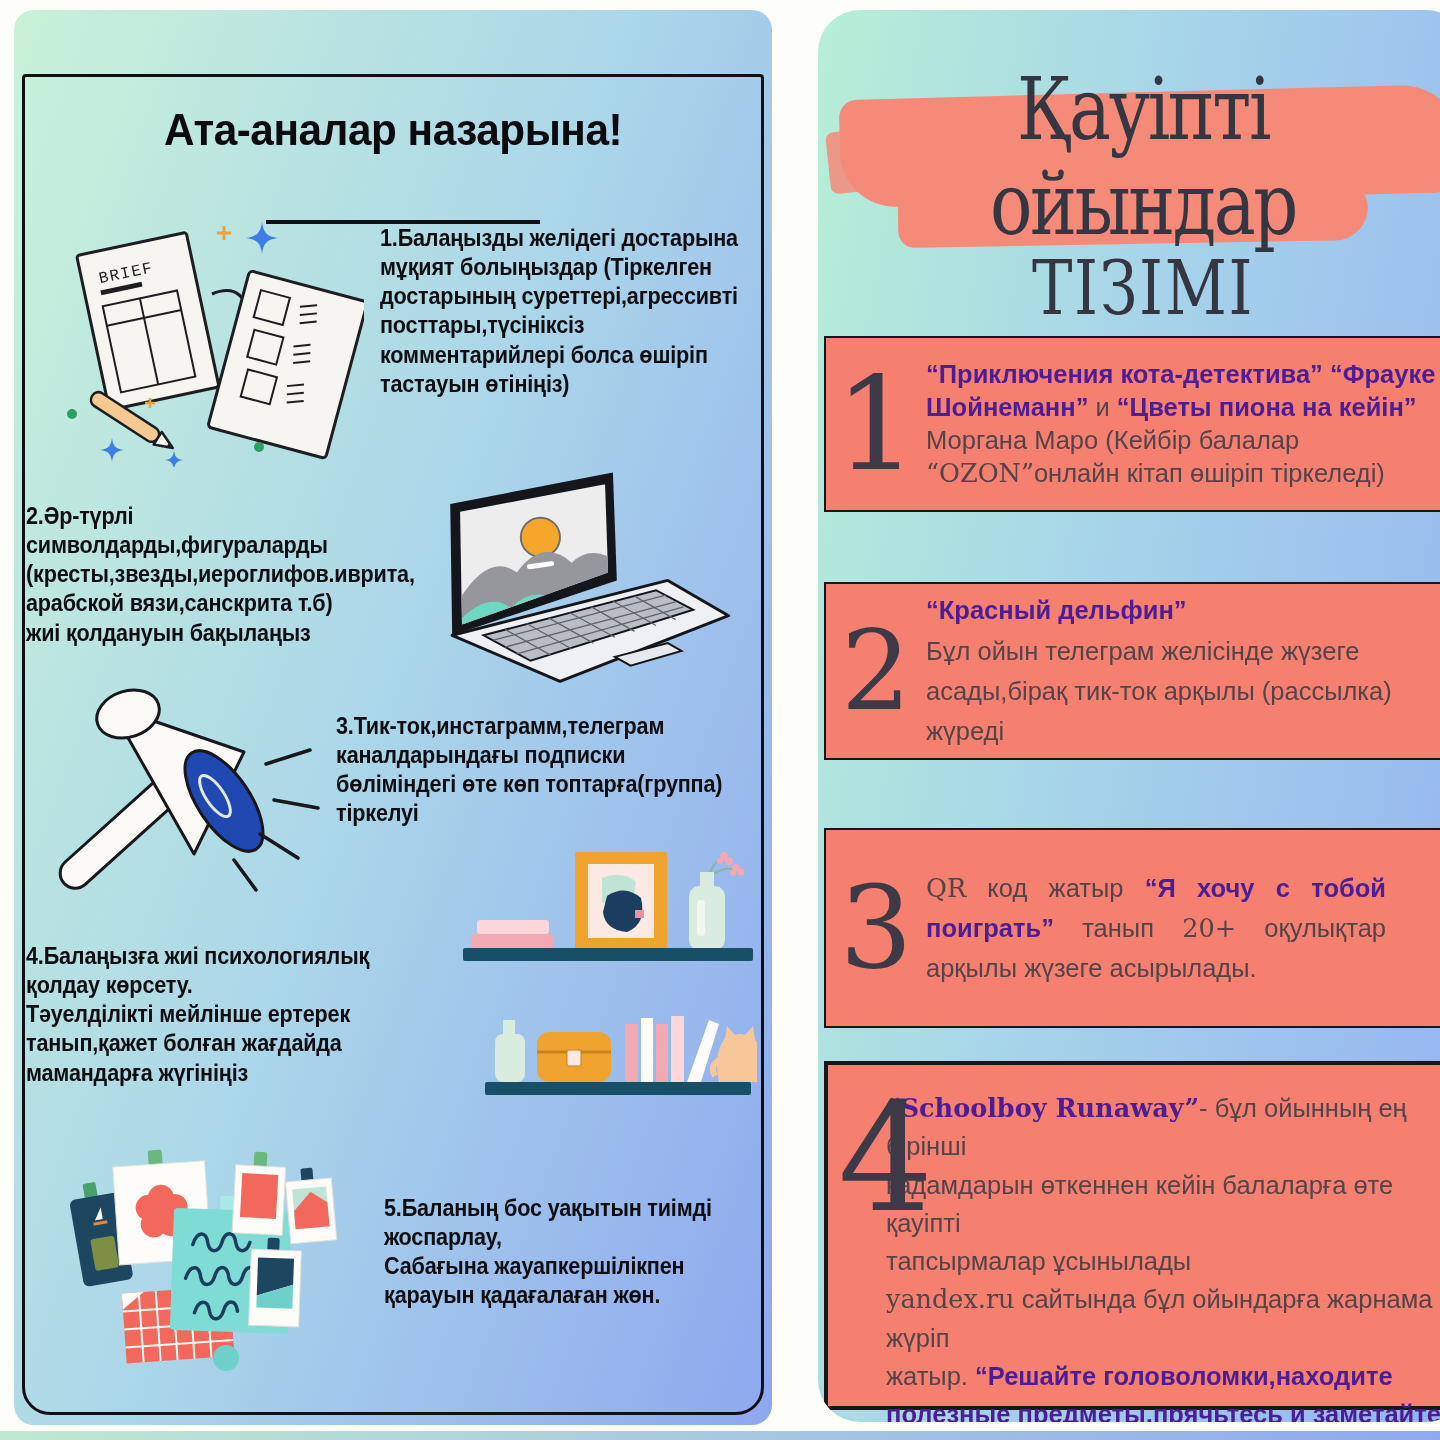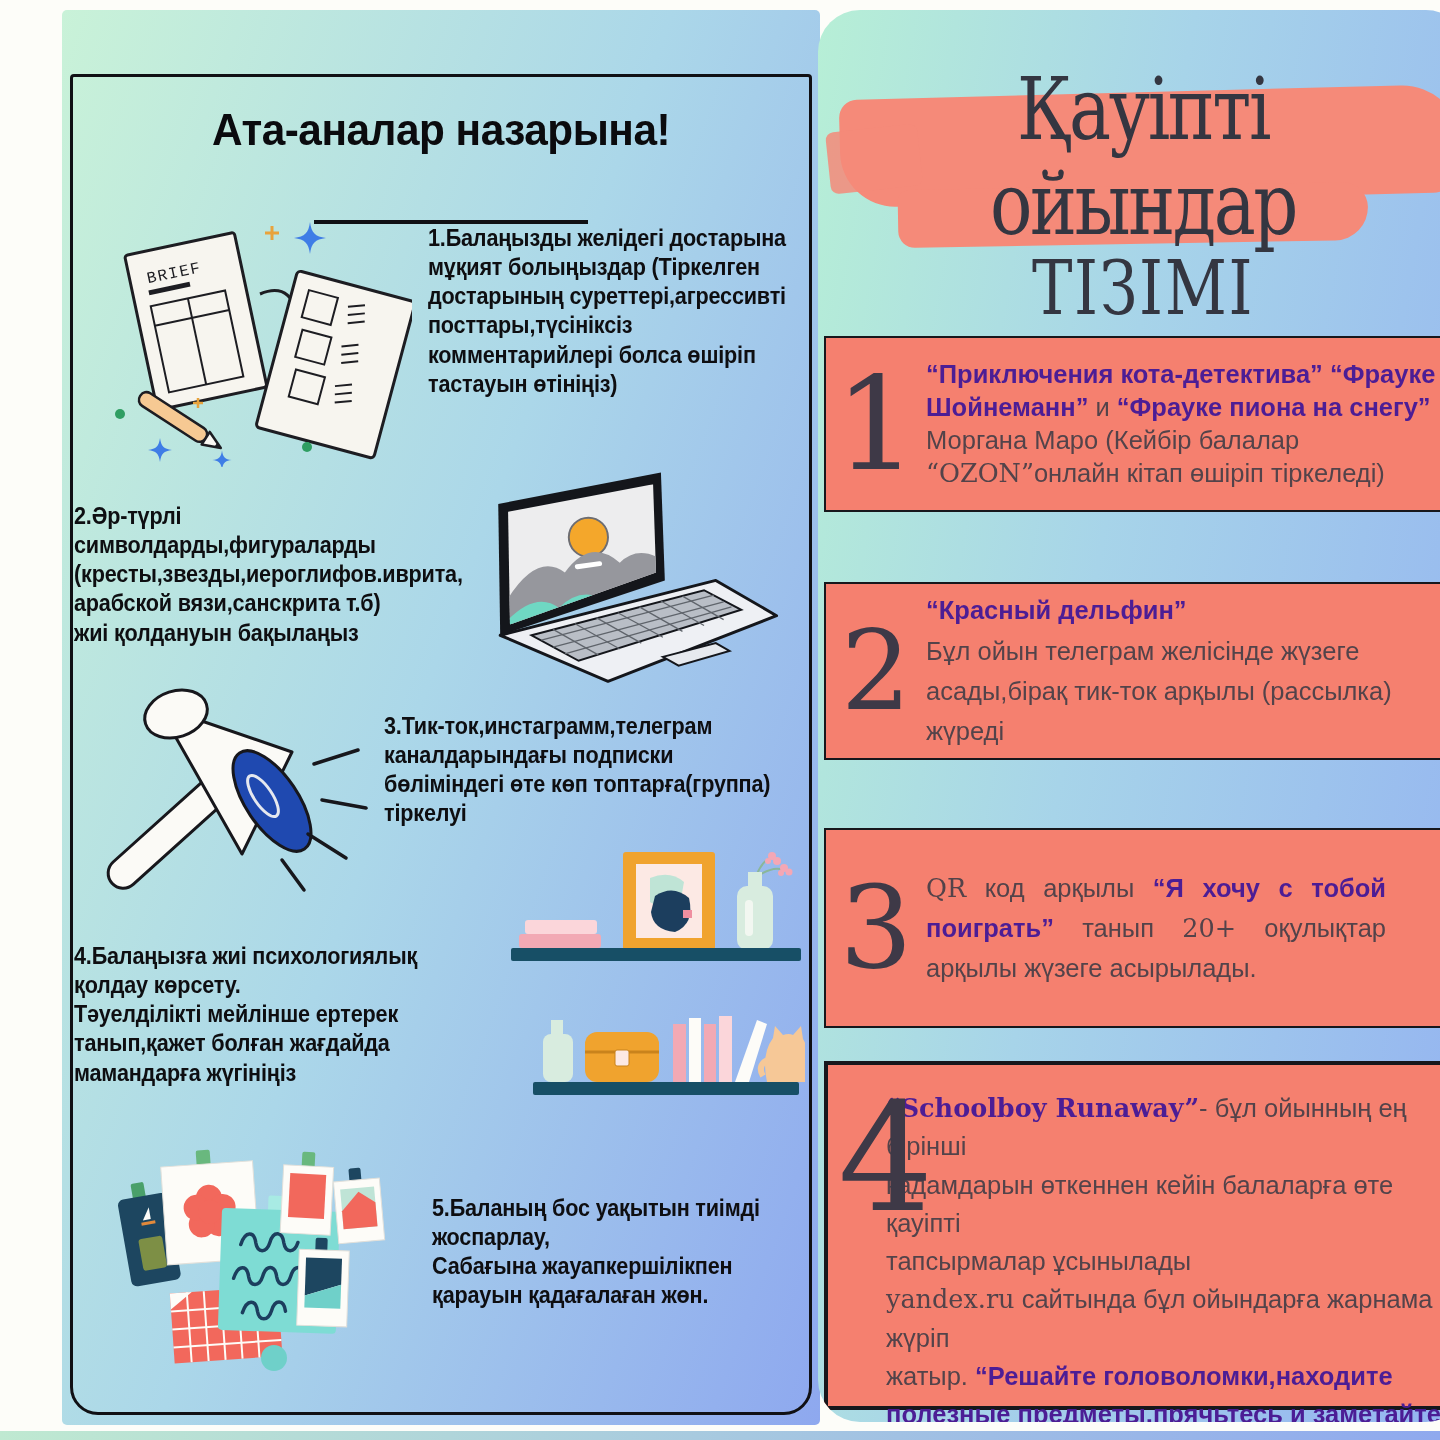--- a/index.html
+++ b/index.html
@@ -2,22 +2,22 @@
 <html><head>
 <meta charset="utf-8">
 <style>
   html,body{margin:0;padding:0;background:#ffffff;}
   .stage{position:relative;width:1440px;height:1440px;background:#fdfdf9;overflow:hidden;
          font-family:"Liberation Sans",sans-serif;}
   .bottom-strip{position:absolute;left:0;right:0;bottom:0;height:9px;
          background:linear-gradient(90deg,#bfe9d1,#8fa9ee);}
 
   
-  .card-left{position:absolute;left:14px;top:10px;width:758px;height:1415px;border-radius:5px;
-         background:linear-gradient(110deg,#c9f2d8 0%,#abd7e9 48%,#8ea8ef 100%);overflow:hidden;margin-left:48px;}
+  .card-left{position:absolute;left:14px;top:10px;width:758px;height:1415px;border-radius:20px;
+         background:linear-gradient(110deg,#c9f2d8 0%,#abd7e9 48%,#8ea8ef 100%);overflow:hidden;}
   .lframe{position:absolute;left:8px;right:8px;top:64px;bottom:10px;
          border:3px solid #101014;border-radius:4px 4px 28px 28px;}
   .ltitle{position:absolute;left:0;top:94px;width:100%;text-align:center;
          font-size:45px;font-weight:800;letter-spacing:-.5px;color:#0b0b0e;transform:scaleX(.94);}
   .ldivider{position:absolute;left:252px;top:210px;width:274px;height:4px;background:#101014;}
   .litem{position:absolute;font-weight:700;font-size:23.5px;line-height:1.24;letter-spacing:-.2px;
          color:#0e0e11;white-space:pre-line;transform:scaleX(.92);transform-origin:0 0;width:480px;}
   .illus{position:absolute;}
 
   
@@ -272,39 +272,39 @@
     <div class="rtitle-wrap">
       <div class="rtitle1">Қауіпті ойындар</div>
       <div class="rtitle2">ТІЗІМІ</div>
     </div>
 
     <div class="rbox" id="rbox-1">
       <div class="gutter">
           <span class="rnum n1">1</span>
         </div>
       <div class="rtext"><span class="b">“Приключения кота-детектива” “Фрауке
-Шойнеманн”</span><span> и </span><span class="b">“Фрауке пиона на снегу”</span><span>
+Шойнеманн”</span><span> и </span><span class="b">“Цветы пиона на кейін”</span><span>
 Моргана Маро (Кейбір балалар
 </span><span class="sf">“OZON”</span><span>онлайн кітап өшіріп тіркеледі)</span></div>
     </div>
 
     <div class="rbox" id="rbox-2">
       <div class="gutter">
           <span class="rnum n2">2</span>
         </div>
       <div class="rtext"><span class="b">“Красный дельфин”</span><span>
 Бұл ойын телеграм желісінде жүзеге
 асады,бірақ тик-ток арқылы (рассылка) жүреді</span></div>
     </div>
 
     <div class="rbox" id="rbox-3">
       <div class="gutter">
           <span class="rnum n3">3</span>
         </div>
-      <div class="rtext"><span class="sf">QR</span><span> код арқылы </span><span class="b">“Я хочу с тобой поиграть”</span><span> танып </span><span class="sf">20+</span><span> оқулықтар арқылы жүзеге асырылады.</span></div>
+      <div class="rtext"><span class="sf">QR</span><span> код жатыр </span><span class="b">“Я хочу с тобой поиграть”</span><span> танып </span><span class="sf">20+</span><span> оқулықтар арқылы жүзеге асырылады.</span></div>
     </div>
 
     <div class="rbox" id="rbox-4">
       <span class="rnum">4</span>
       <div class="rtext"><span class="b sf">“Schoolboy Runaway”</span><span>- бұл ойынның ең бірінші
 қадамдарын өткеннен кейін балаларға өте қауіпті
 тапсырмалар ұсынылады
 </span><span class="sf">yandex.ru</span><span> сайтында бұл ойындарға жарнама жүріп
 жатыр. </span><span class="b">“Решайте головоломки,находите
 полезные предметы,прячьтесь и заметайте

